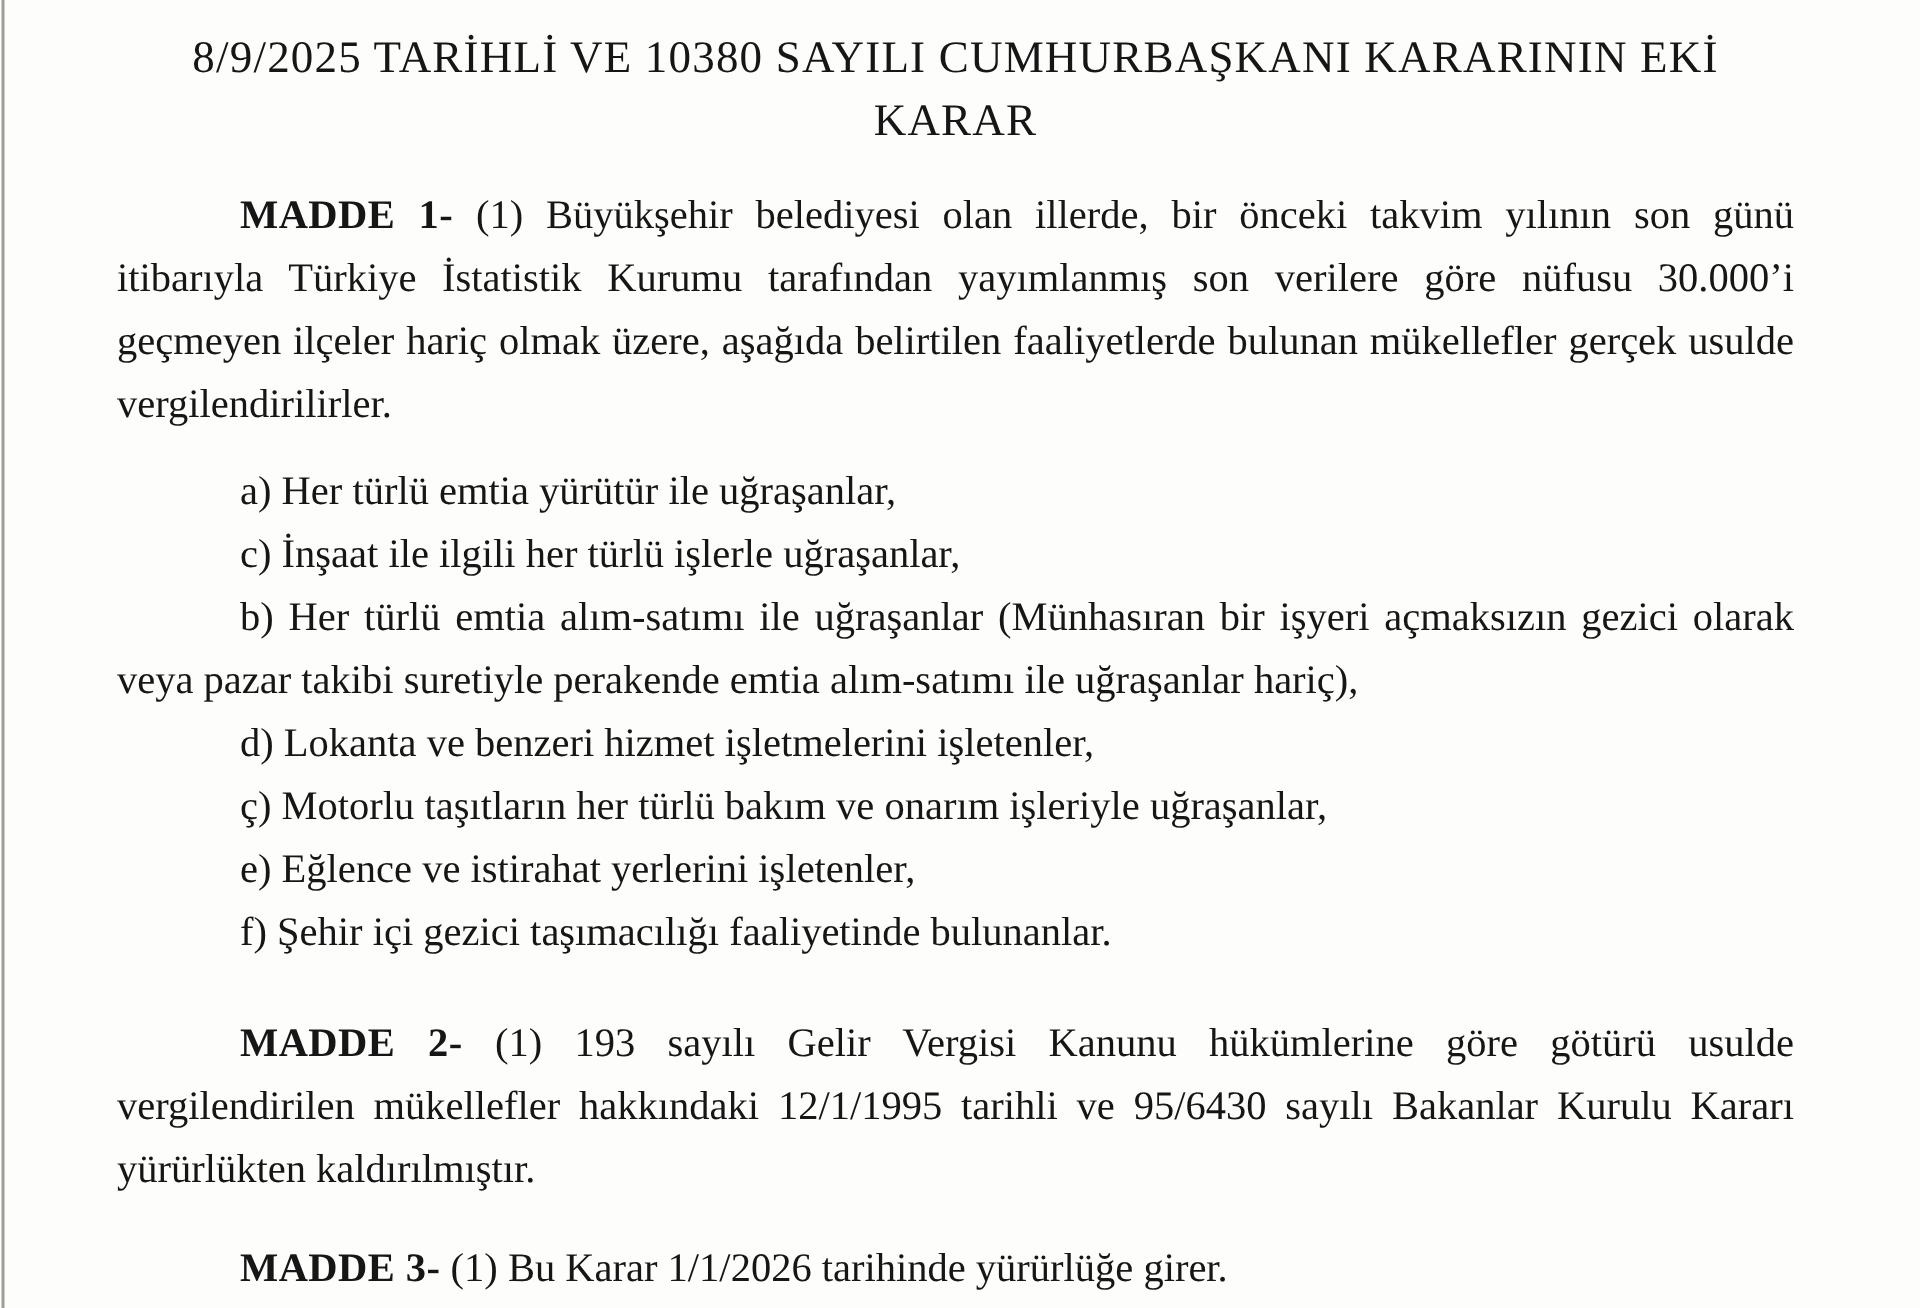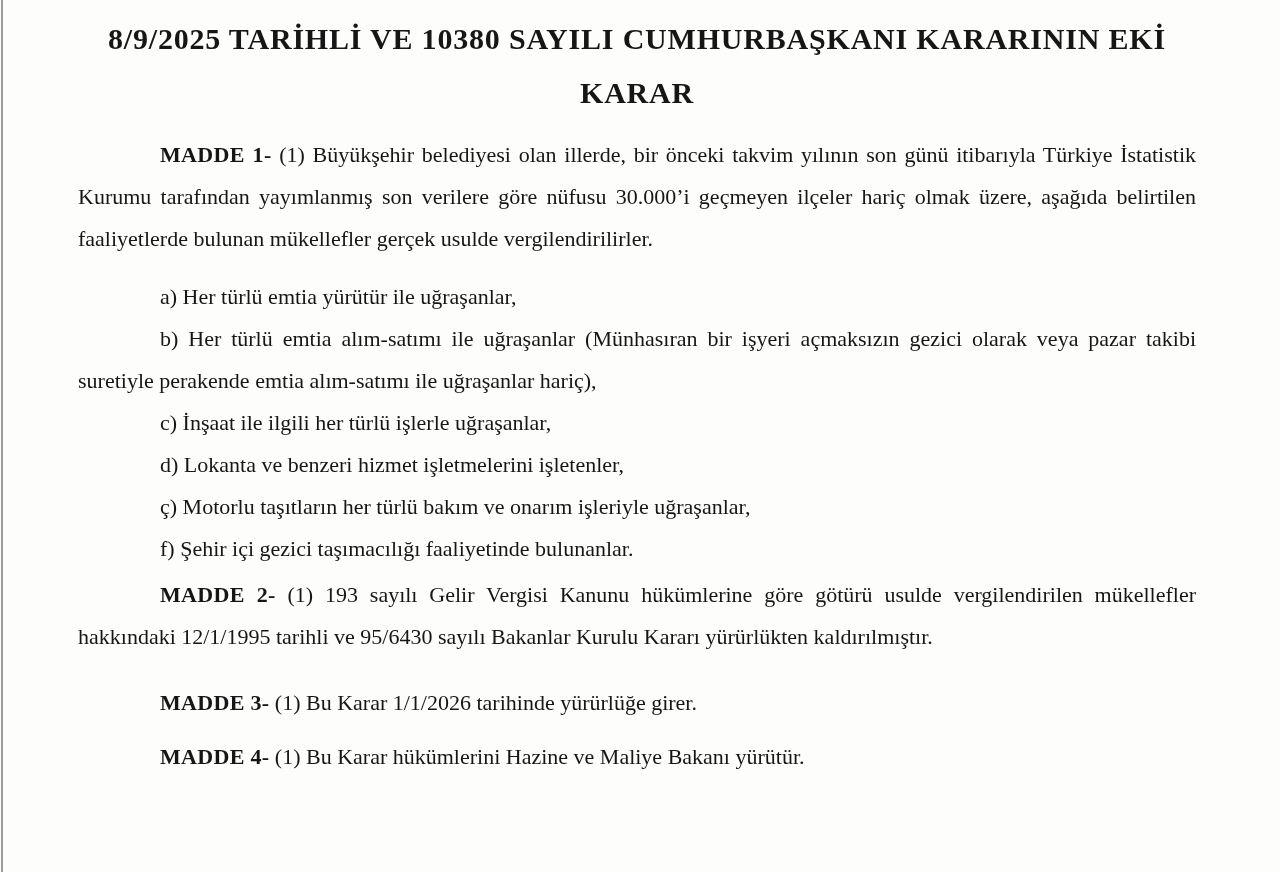--- a/index.html
+++ b/index.html
@@ -27,50 +27,50 @@
     background: #8d8d87;
     opacity: 0.85;
   }
   .content {
     position: relative;
     padding: 24px 84px 0 78px;
   }
   .doc-title {
     margin: 0 0 26px 0;
     text-align: center;
-    font-weight: bold;
+    font-weight: normal;
     font-size: 30px;
     line-height: 1.0;
     letter-spacing: 0.8px;
   }
   .doc-title .title-line {
     display: block;
   }
   .doc-title .title-line + .title-line {
-    margin-top: 24px;
+    margin-top: 12px;
   }
   .para {
     margin: 0;
-    font-size: 22px;
+    font-size: 27px;
     line-height: 42px;
     text-align: justify;
     text-indent: 82px;
   }
   .para .lead {
     font-weight: bold;
     letter-spacing: 0.3px;
   }
   .para.first-article {
     margin-bottom: 16px;
   }
   .list .para {
     text-align: justify;
   }
   .para.article-2 {
-    margin-top: 4px;
+    margin-top: 32px;
   }
   .para.article-3 {
     margin-top: 24px;
   }
   .para.article-4 {
     margin-top: 12px;
   }
 </style>
 </head>
 <body>
@@ -81,24 +81,25 @@
 
     <h1 class="doc-title">
       <span class="title-line">8/9/2025 TARİHLİ VE 10380 SAYILI CUMHURBAŞKANI KARARININ EKİ</span>
       <span class="title-line">KARAR</span>
     </h1>
 
     <p class="para first-article"><b class="lead">MADDE 1-</b><span> (1) Büyükşehir belediyesi olan illerde, bir önceki takvim yılının son günü itibarıyla Türkiye İstatistik Kurumu tarafından yayımlanmış son verilere göre nüfusu 30.000’i geçmeyen ilçeler hariç olmak üzere, aşağıda belirtilen faaliyetlerde bulunan mükellefler gerçek usulde vergilendirilirler.</span></p>
 
     <div class="list">
       <p class="para">a) Her türlü emtia yürütür ile uğraşanlar,</p>
+      <p class="para">c) İnşaat ile ilgili her türlü işlerle uğraşanlar,</p>
       <p class="para">b) Her türlü emtia alım-satımı ile uğraşanlar (Münhasıran bir işyeri açmaksızın gezici olarak veya pazar takibi suretiyle perakende emtia alım-satımı ile uğraşanlar hariç),</p>
-      <p class="para">c) İnşaat ile ilgili her türlü işlerle uğraşanlar,</p>
       <p class="para">d) Lokanta ve benzeri hizmet işletmelerini işletenler,</p>
       <p class="para">ç) Motorlu taşıtların her türlü bakım ve onarım işleriyle uğraşanlar,</p>
+      <p class="para">e) Eğlence ve istirahat yerlerini işletenler,</p>
       <p class="para">f) Şehir içi gezici taşımacılığı faaliyetinde bulunanlar.</p>
     </div>
 
     <p class="para article-2"><b class="lead">MADDE 2-</b><span> (1) 193 sayılı Gelir Vergisi Kanunu hükümlerine göre götürü usulde vergilendirilen mükellefler hakkındaki 12/1/1995 tarihli ve 95/6430 sayılı Bakanlar Kurulu Kararı yürürlükten kaldırılmıştır.</span></p>
 
     <p class="para article-3"><b class="lead">MADDE 3-</b><span> (1) Bu Karar 1/1/2026 tarihinde yürürlüğe girer.</span></p>
 
     <p class="para article-4"><b class="lead">MADDE 4-</b><span> (1) Bu Karar hükümlerini Hazine ve Maliye Bakanı yürütür.</span></p>
 
   </div>

